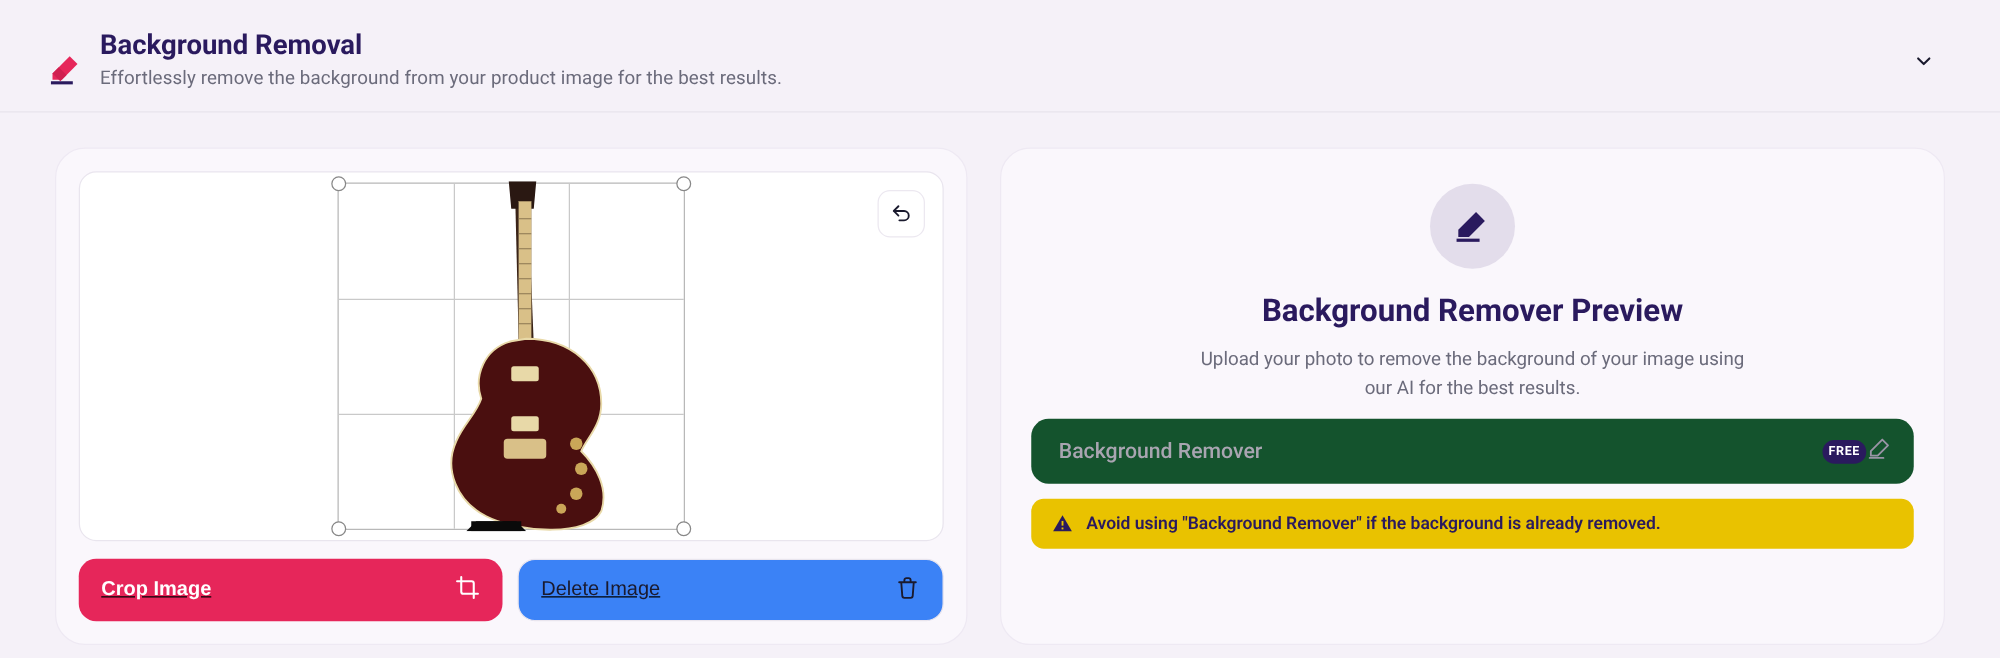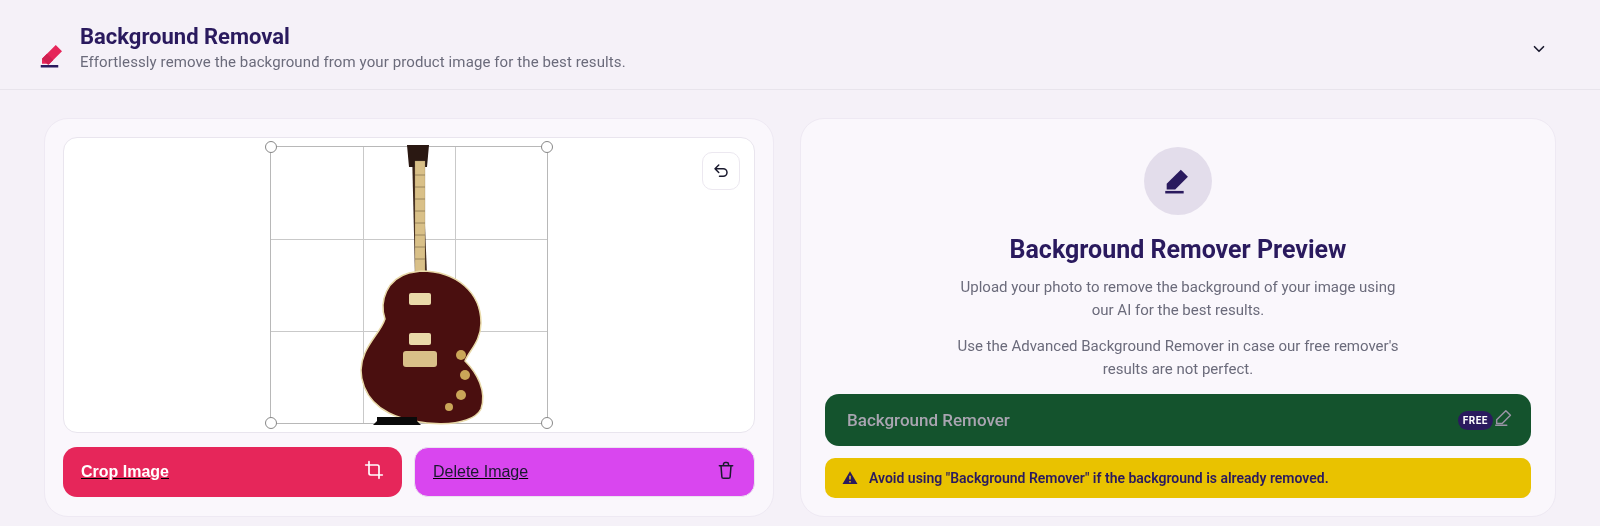--- a/index.html
+++ b/index.html
@@ -122,21 +122,21 @@
       align-items: center;
       justify-content: space-between;
       padding: 0 18px;
       font-size: 16px;
       font-weight: 600;
       cursor: pointer;
       border: none;
     }
     .btn-primary { background: #e6265a; color: #fff; }
     .btn-primary .icon-slot { color: #fff; }
-    .btn-secondary { background: #d946ef; color: #1a1a2e; border: 1px solid #e9e5ee; font-weight: 500; }
+    .btn-secondary { background: #3b82f6; color: #1a1a2e; border: 1px solid #e9e5ee; font-weight: 500; }
     .panel-right { text-align: center; padding-top: 28px; }
     .preview-icon-circle {
       width: 68px;
       height: 68px;
       background: #e3ddeb;
       border-radius: 50%;
       margin: 0 auto 20px auto;
       display: flex;
       align-items: center;
       justify-content: center;
@@ -299,21 +299,20 @@
 
   <div class="panel-right">
     <div class="preview-icon-circle">
       <svg width="34" height="34" viewBox="0 0 24 24" fill="none">
         <path d="M4 18 L10 18 L19 9 L14 4 L4 14 Z" fill="#2a1a5e"></path>
         <rect x="3" y="19" width="13" height="1.8" fill="#2a1a5e"></rect>
       </svg>
     </div>
     <div class="preview-title">Background Remover Preview</div>
     <div class="preview-desc">Upload your photo to remove the background of your image using our AI for the best results.</div>
-    <div class="preview-desc">Use the Advanced Background Remover in case our free remover's results are not perfect.</div>
     <div class="remover-row">
       <span class="remover-label">Background Remover</span>
       <span class="badge-free">FREE</span>
       <span>
         <svg width="22" height="22" viewBox="0 0 24 24" fill="none">
           <path d="M4 18 L10 18 L19 9 L14 4 L4 14 Z" stroke="#9a94a6" stroke-width="1.6" stroke-linejoin="round"></path>
           <line x1="3" y1="20" x2="15" y2="20" stroke="#9a94a6" stroke-width="1.6" stroke-linecap="round"></line>
         </svg>
       </span>
     </div>

